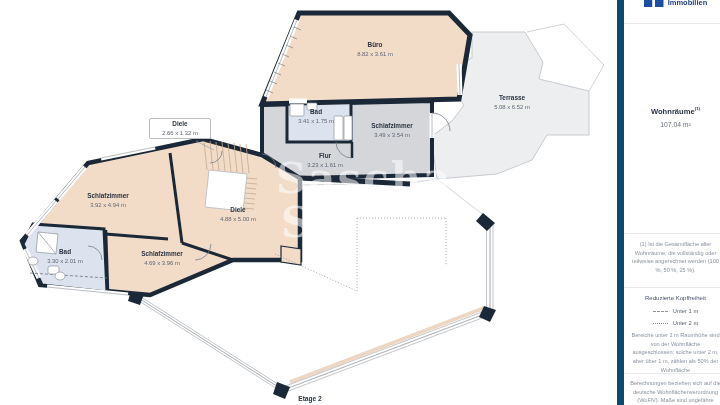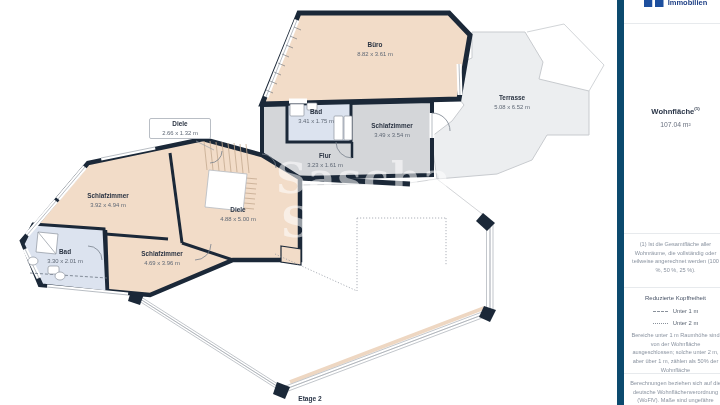--- a/index.html
+++ b/index.html
@@ -234,21 +234,21 @@
       <svg width="20" height="11">
         <rect x="0" y="0" width="8.5" height="10" fill="#1d4f9e"></rect>
         <rect x="11" y="0" width="8.5" height="10" fill="#1d4f9e"></rect>
         <rect x="8.5" y="3" width="2.5" height="7" fill="#ffffff"></rect>
       </svg>
       <span class="brand-name">Immobilien</span>
     </div>
     <div class="sb-div" style="top:23px;"></div>
 
     <div class="area">
-      <div class="area-title"><span>Wohnfläche</span><sup>(1)</sup></div>
+      <div class="area-title"><span>Wohnräume</span><sup>(1)</sup></div>
       <div class="area-value">107.04 m²</div>
     </div>
 
     <div class="sb-div" style="top:233px;"></div>
     <div class="sb-small" style="top:240px;">(1) Ist die Gesamtfläche aller Wohnräume, die vollständig oder teilweise angerechnet werden (100 %, 50 %, 25 %).</div>
 
     <div class="sb-div" style="top:287px;"></div>
     <div class="hr-title">Reduzierte Kopffreiheit</div>
     <div class="legend-row" style="top:308px;">
       <span class="dash1"></span>

